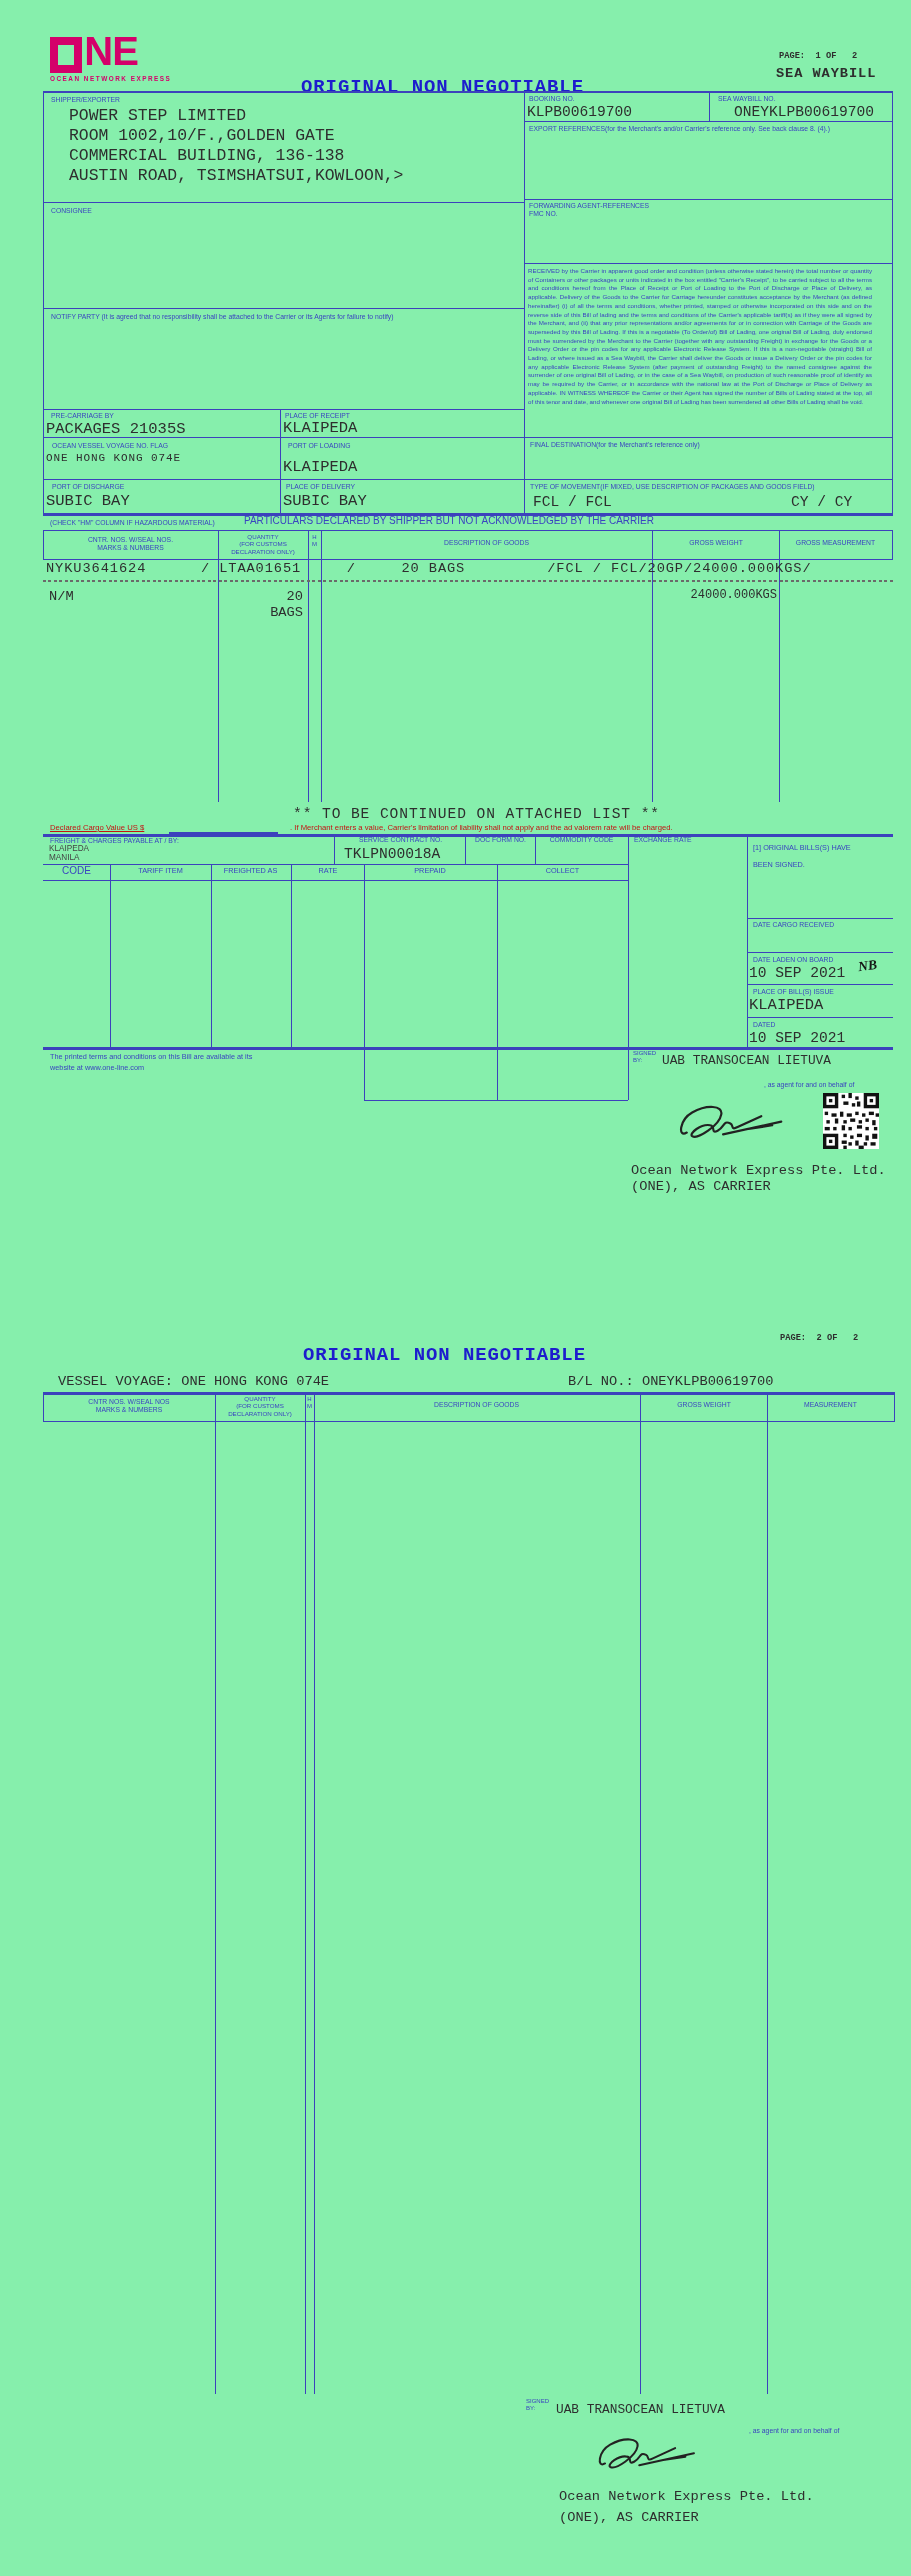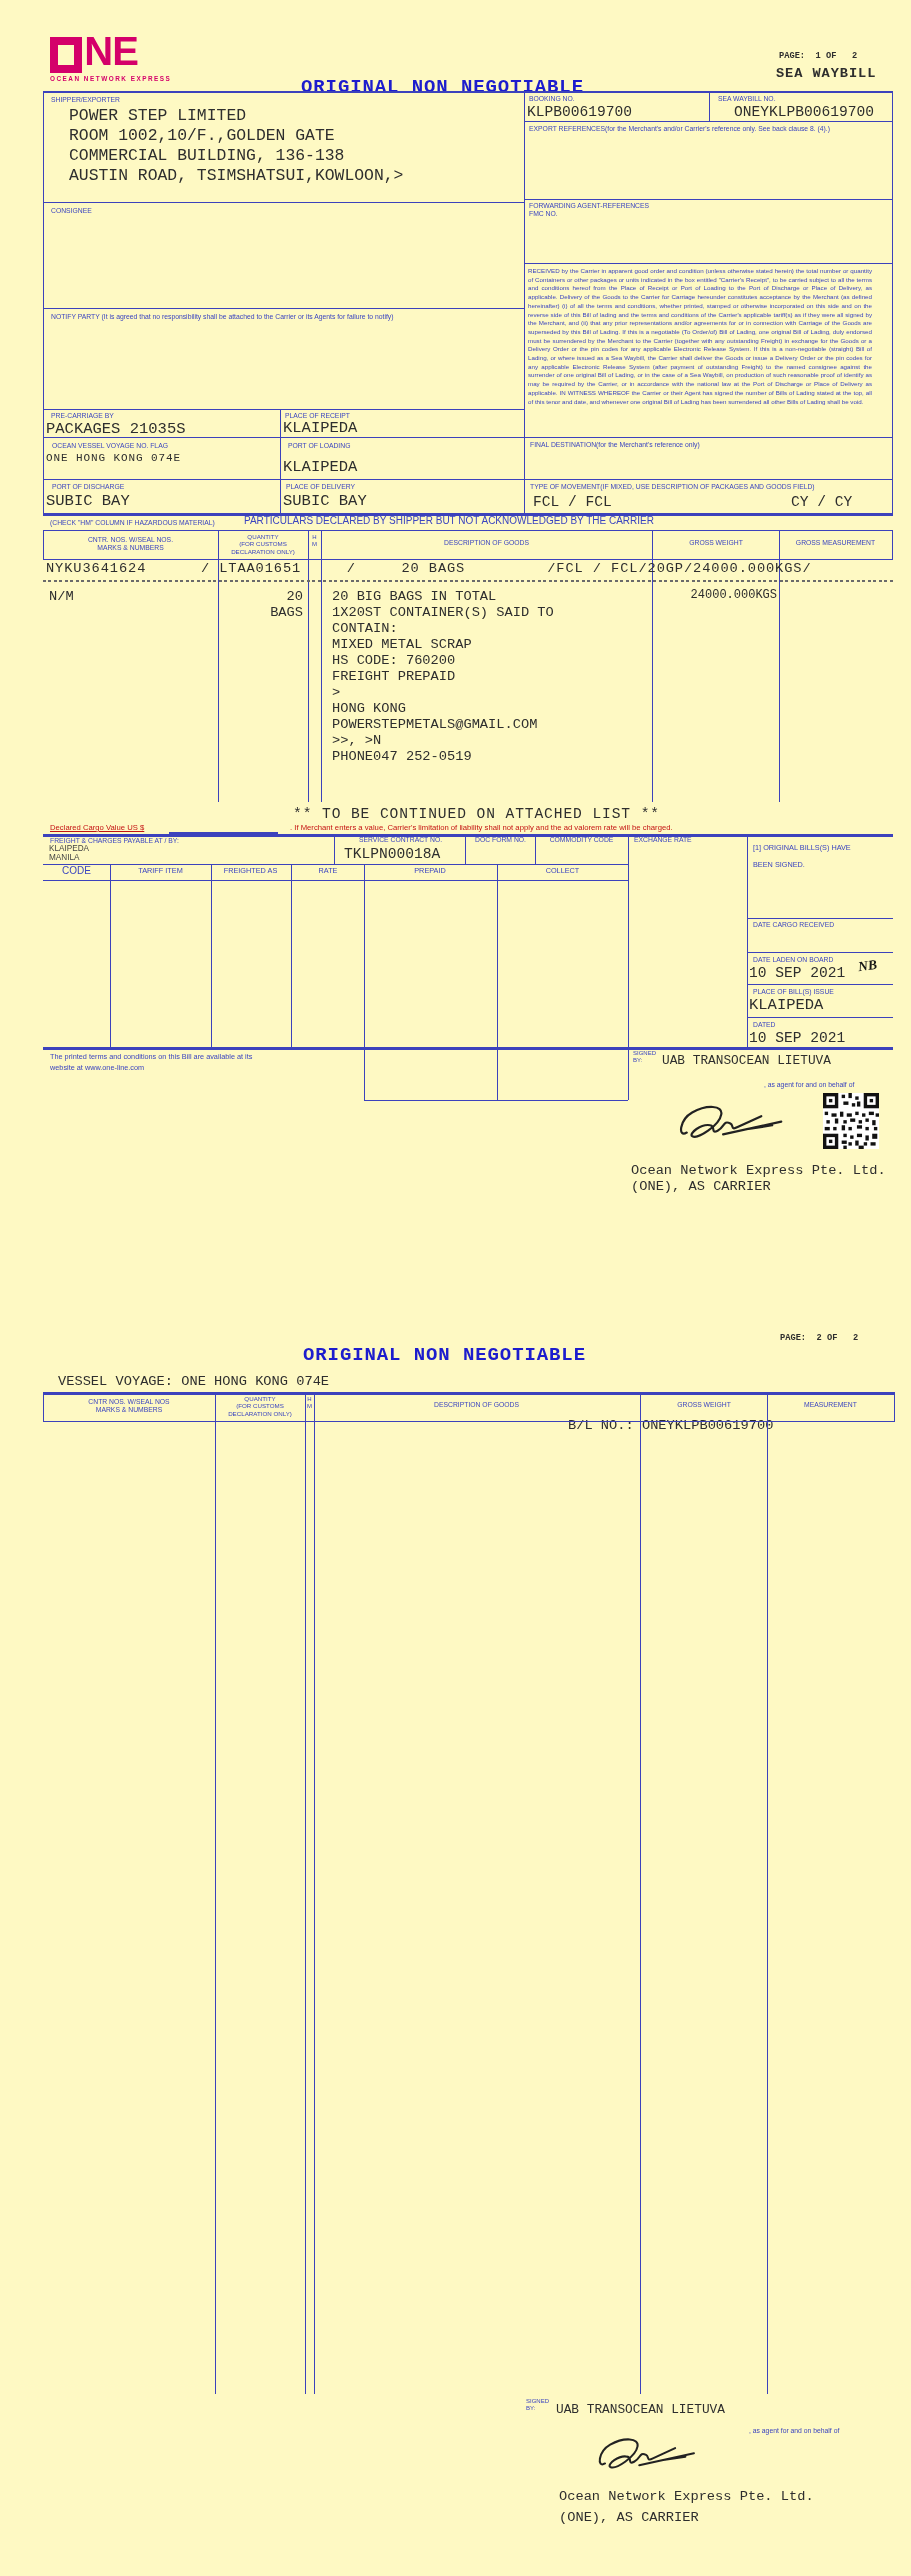--- a/index.html
+++ b/index.html
@@ -1,16 +1,16 @@
 <!DOCTYPE html>
 <html style="font-size:14.6px"><head>
 <meta charset="utf-8">
 <style>
   html,body{margin:0;padding:0;background:#ffffff;}
-  #doc{position:relative;width:911px;height:2576px;background:#fef9c3;overflow:hidden;
+  #doc{position:relative;width:911px;height:2576px;background:#86efac;overflow:hidden;
        font-family:"Liberation Sans",sans-serif;}
   .lab{position:absolute;font-family:"Liberation Sans",sans-serif;font-size:6.8px;
        color:#3a44c0;white-space:pre-line;line-height:8.2px;}
   .val{position:absolute;font-family:"Liberation Mono",monospace;color:#2e2e2e;
        white-space:pre;line-height:1.15;}
   .pre{white-space:pre-line;}
   .hl{position:absolute;background:#3c42bc;height:1.2px;}
   .hl.thick{height:2.7px;}
   .vl{position:absolute;background:#3c42bc;width:1.2px;}
   .blue{color:#1d1dcd;}
@@ -118,31 +118,20 @@
   <div class="lab center" style="left:321px;top:539px;width:331px;">DESCRIPTION OF GOODS</div>
   <div class="lab center" style="left:652px;top:539px;width:128px;">GROSS WEIGHT</div>
   <div class="lab center" style="left:779px;top:539px;width:113px;">GROSS MEASUREMENT</div>
 
   <div class="val" style="left:46px;top:561px;font-size:13.7px;letter-spacing:0.9px;">NYKU3641624      / LTAA01651     /     20 BAGS         /FCL / FCL/20GP/24000.000KGS/</div>
   <div class="dashed" style="left:43px;top:580px;width:850px;"></div>
 
   <div class="val" style="left:49px;top:589px;font-size:13.7px;">N/M</div>
   <div class="val pre" style="left:218px;top:589px;width:85px;font-size:13.7px;line-height:16px;text-align:right;">20
 BAGS</div>
-  <div class="val pre" style="left:332px;top:589px;font-size:13.7px;line-height:16px;">20 BIG BAGS IN TOTAL
-1X20ST CONTAINER(S) SAID TO
-CONTAIN:
-MIXED METAL SCRAP
-HS CODE: 760200
-FREIGHT PREPAID
-&gt;
-HONG KONG
-POWERSTEPMETALS@GMAIL.COM
-&gt;&gt;, &gt;N
-PHONE047 252-0519</div>
   <div class="val" style="left:652px;top:589px;width:125px;font-size:12px;text-align:right;">24000.000KGS</div>
 
   <div class="val" style="left:293px;top:806px;font-size:14.6px;letter-spacing:0.9px;">** TO BE CONTINUED ON ATTACHED LIST **</div>
 
   <div class="red" style="left:50px;top:823px;text-decoration:underline;">Declared Cargo Value US $</div>
   <div class="hl" style="left:169px;top:832px;width:109px;height:1.5px;"></div>
   <div class="red" style="left:290px;top:823px;">. If Merchant enters a value, Carrier's limitation of liability shall not apply and the ad valorem rate will be charged.</div>
 
   <div class="hl thick" style="left:43px;top:834px;width:850px;"></div>
   <div class="lab" style="left:50px;top:837px;">FREIGHT &amp; CHARGES PAYABLE AT / BY:</div>
@@ -256,21 +245,21 @@
     <rect x="2" y="26" width="5" height="5" fill="#fff"></rect>
       <rect x="3.5" y="27.5" width="2" height="2" fill="#111"></rect>
   </svg>
 
   <div class="val" style="left:631px;top:1163px;font-size:13.7px;">Ocean Network Express Pte. Ltd.</div>
   <div class="val" style="left:631px;top:1179px;font-size:13.7px;">(ONE), AS CARRIER</div>
 
   <div class="val" style="left:780px;top:1333px;font-size:8.7px;font-weight:bold;">PAGE:  2 OF   2</div>
   <div class="val blue" style="left:303px;top:1345px;font-size:19px;font-weight:bold;letter-spacing:0.9px;">ORIGINAL NON NEGOTIABLE</div>
   <div class="val" style="left:58px;top:1374px;font-size:13.7px;">VESSEL VOYAGE: ONE HONG KONG 074E</div>
-  <div class="val" style="left:568px;top:1418px;font-size:13.7px;">B/L NO.: ONEYKLPB00619700</div>
+  <div class="val" style="left:568px;top:1374px;font-size:13.7px;">B/L NO.: ONEYKLPB00619700</div>
 
   <div class="hl thick" style="left:43px;top:1392px;width:852px;"></div>
   <div class="hl" style="left:43px;top:1421px;width:852px;"></div>
   <div class="vl" style="left:43px;top:1392px;height:29px;"></div>
   <div class="vl" style="left:894px;top:1392px;height:29px;"></div>
   <div class="vl" style="left:215px;top:1392px;height:1002px;"></div>
   <div class="vl" style="left:305px;top:1392px;height:1002px;"></div>
   <div class="vl" style="left:314px;top:1392px;height:1002px;"></div>
   <div class="vl" style="left:640px;top:1392px;height:1002px;"></div>
   <div class="vl" style="left:767px;top:1392px;height:1002px;"></div>

